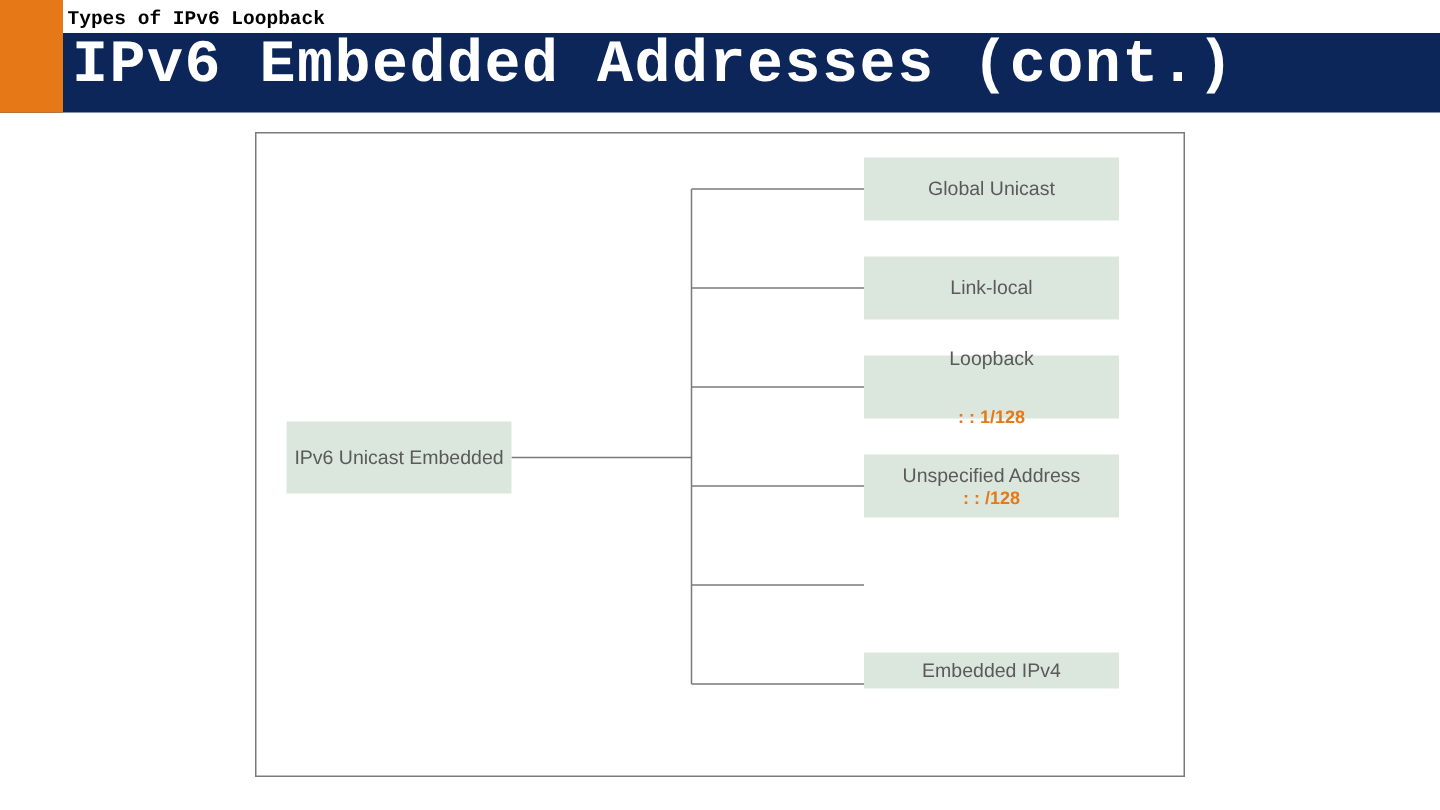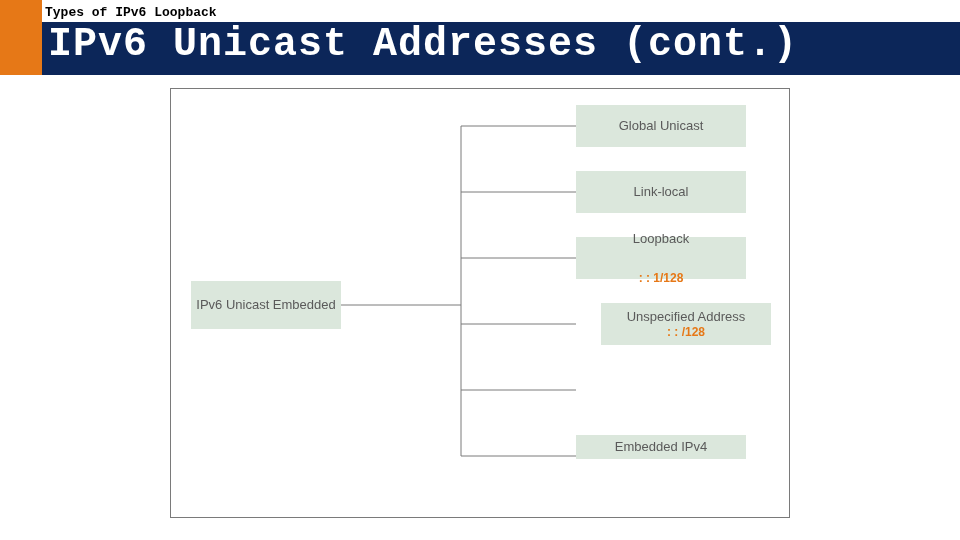--- a/index.html
+++ b/index.html
@@ -16,36 +16,36 @@
 
   .root-box { position: absolute; left: 20px; top: 192px; width: 150px; height: 48px; background: #dbe7dc; display: flex; align-items: center; justify-content: center; text-align: center; font-size: 13px; color: #5a5a5a; line-height: 1.25; }
 
   .child-box { position: absolute; left: 405px; width: 170px; background: #dbe7dc; display: flex; flex-direction: column; align-items: center; justify-content: center; padding: 6px 4px; }
   .child-title { font-size: 13px; color: #5a5a5a; text-align: left; line-height: 1.2; }
   .child-sub { font-size: 12px; color: #e67817; font-weight: bold; text-align: center; margin-top: 1px; }
 
   .c0 { top: 16px; height: 42px; }
   .c1 { top: 82px; height: 42px; }
   .c2 { top: 148px; height: 42px; gap: 24px; }
-  .c3 { top: 214px; height: 42px; margin-left: 25px; }
+  .c3 { top: 214px; height: 42px; }
   .c4 { top: 280px; height: 42px; }
   .c5 { top: 346px; height: 24px; }
 
   svg.connectors { position: absolute; left: 0; top: 0; width: 620px; height: 430px; pointer-events: none; }
   svg.connectors line { stroke: #7a7a7a; stroke-width: 1; }
 </style>
 </head>
 <body>
 
 <div class="header">
   <div class="orange-block"></div>
   <div class="navy-bar"></div>
   <div class="orange-front"></div>
   <div class="breadcrumb">Types of IPv6 Loopback</div>
-  <div class="title">IPv6 Unicast Addresses (cont.)</div>
+  <div class="title">IPv6 Embedded Addresses (cont.)</div>
 </div>
 
 <div class="diagram-frame">
 
   <svg class="connectors">
     <line x1="170" y1="216" x2="290" y2="216"></line>
     <line x1="290" y1="37" x2="290" y2="367"></line>
     <line x1="290" y1="37" x2="405" y2="37"></line>
     <line x1="290" y1="103" x2="405" y2="103"></line>
     <line x1="290" y1="169" x2="405" y2="169"></line>

